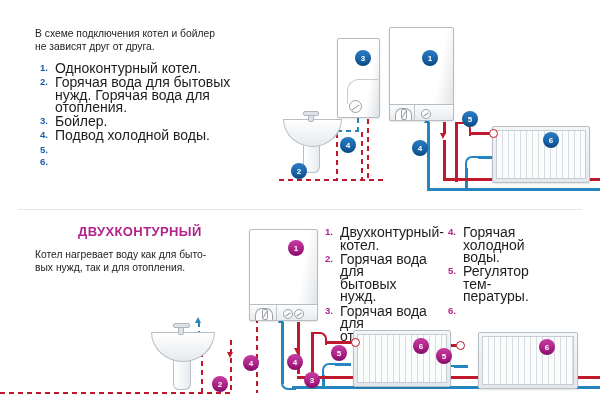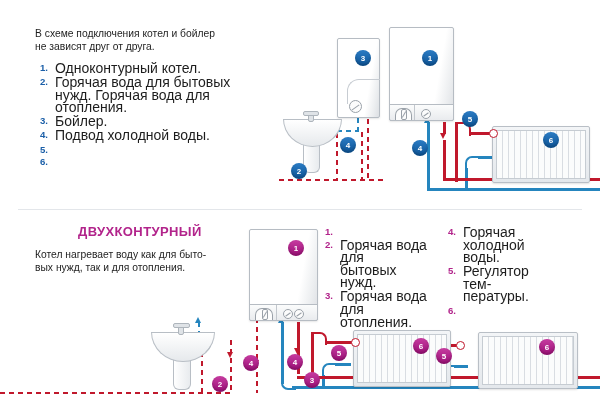--- a/index.html
+++ b/index.html
@@ -271,20 +271,22 @@
 
   <div class="abs divider"></div>
 
   <div class="abs title title-bot">ДВУХКОНТУРНЫЙ</div>
   <div class="abs para para-bot">Котел нагревает воду как для быто-
 вых нужд, так и для  отопления.</div>
 
   <div class="legend legend-bot legend-bot-a">
     <div class="li">
       <span class="num">1.</span>
+      <span class="txt">Двухконтурный-
+котел.</span>
     </div>
     <div class="li">
       <span class="num">2.</span>
       <span class="txt">Горячая вода для
 бытовых нужд.</span>
     </div>
     <div class="li">
       <span class="num">3.</span>
       <span class="txt">Горячая вода для
 отопления.</span>

